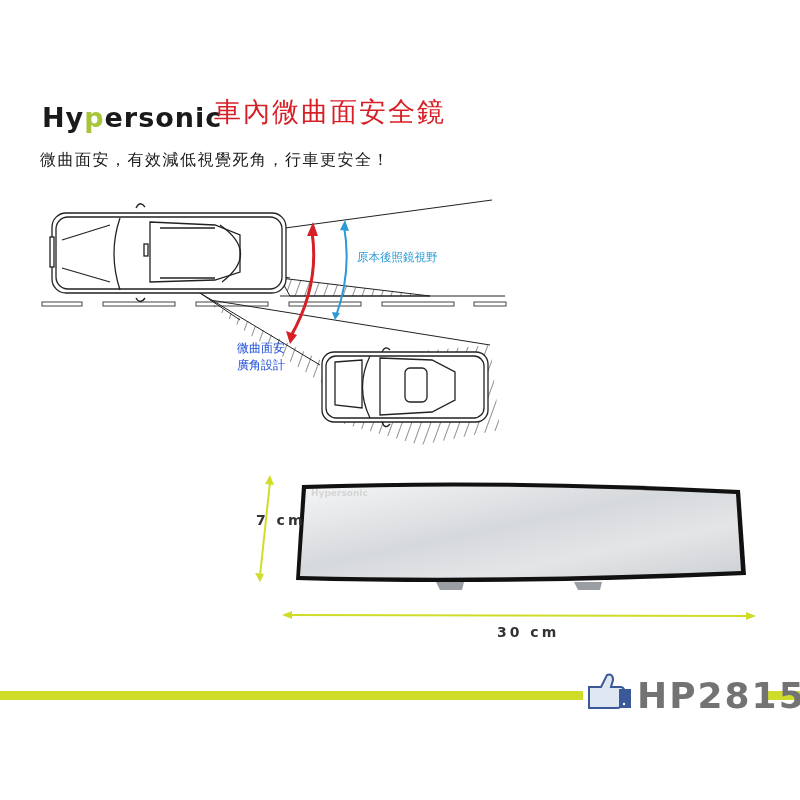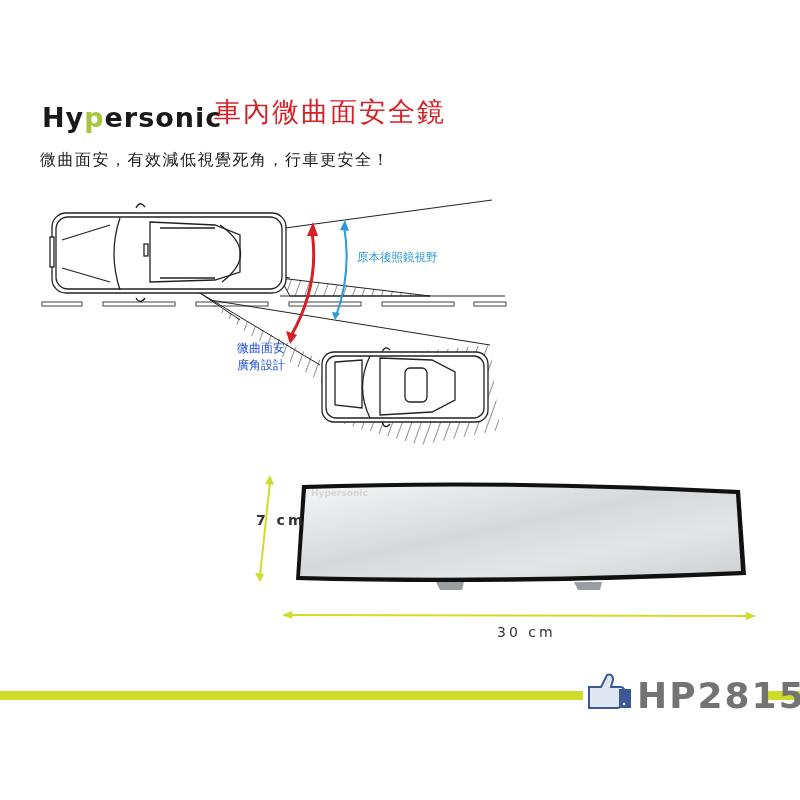--- a/index.html
+++ b/index.html
@@ -7,21 +7,21 @@
          font-family:"DejaVu Sans","Liberation Sans",sans-serif; }
   .abs { position:absolute; }
   .brand { left:42px; top:101px; font-family:"DejaVu Sans",sans-serif; font-weight:bold;
            font-size:27px; letter-spacing:1px; color:#1a1a1a; line-height:34px; white-space:nowrap; }
   .brand .p { color:#a8c43a; }
   .title-cn { left:214px; top:95px; font-size:27px; color:#d71f26; line-height:34px; letter-spacing:2px; white-space:nowrap; }
   .subtitle { left:40px; top:150px; font-size:16px; color:#1a1a1a; letter-spacing:1.5px; white-space:nowrap; }
   .lbl-blue { left:357px; top:250px; font-size:11.5px; color:#2a9bd6; white-space:nowrap; }
   .lbl-red { left:225px; top:340px; font-size:12px; color:#1d4ed8; line-height:17px; width:60px; text-align:right; }
   .dim7 { left:212px; top:512px; font-size:14px; font-weight:bold; color:#333; letter-spacing:3px; white-space:nowrap;margin-left:44px; }
-  .dim30 { left:497px; top:624px; font-size:14px; font-weight:normal; color:#333; letter-spacing:3px; white-space:nowrap; }
+  .dim30 { left:497px; top:624px; font-size:14px; font-weight:bold; color:#333; letter-spacing:3px; white-space:nowrap; }
   .greenbar-l { left:0; top:691px; width:583px; height:9px; background:#cfdd2a; }
   .greenbar-r { left:763px; top:691px; width:37px; height:9px; background:#cfdd2a; }
   .model { left:637px; top:680px; font-size:36px; font-weight:bold; color:#737373; letter-spacing:2px; white-space:nowrap; line-height:32px; }
   .mirror-logo { left:311px; top:488px; font-size:9px; color:#d5d5d5; font-weight:bold; white-space:nowrap; }
 </style>
 </head>
 <body>
 
 <div class="abs brand"><span>Hy</span><span class="p">p</span><span>ersonic</span></div>
 <div class="abs title-cn">車內微曲面安全鏡</div>

